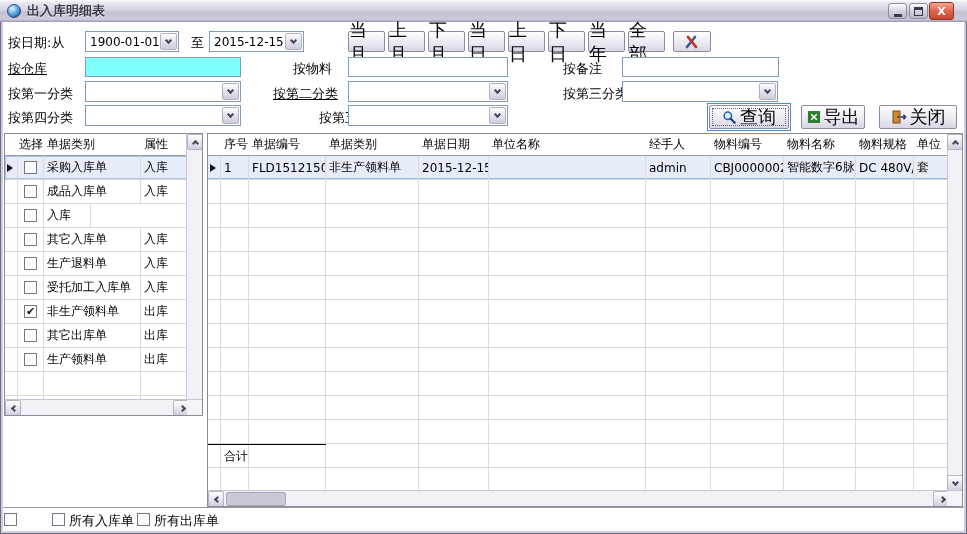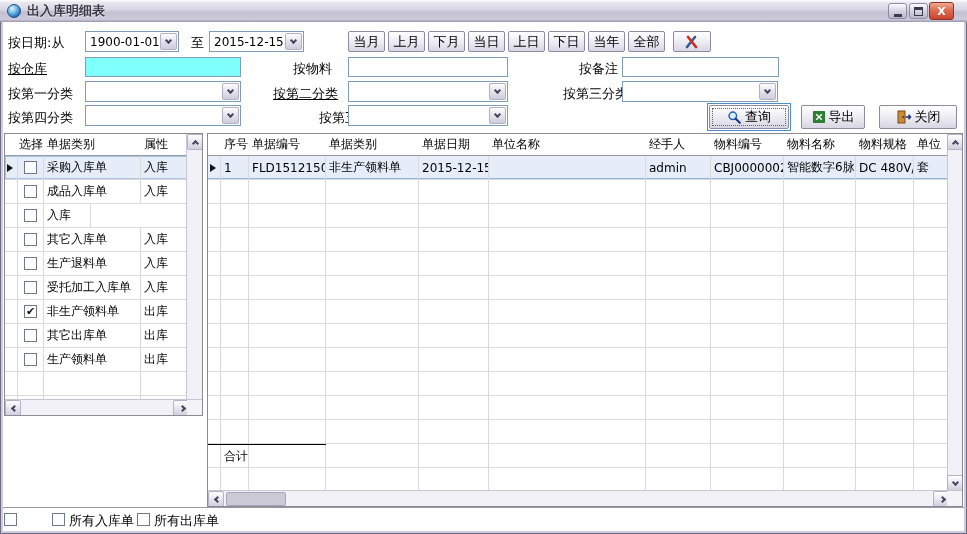--- a/index.html
+++ b/index.html
@@ -64,21 +64,21 @@
   .ch{ width:5px; height:5px; border-right:2px solid #45455a; border-bottom:2px solid #45455a; }
   .ch.down{ transform:rotate(45deg); margin-top:-2px; }
   .ch.up{ transform:rotate(-135deg); margin-top:2px; }
   .ch.left{ transform:rotate(135deg); margin-left:2px; }
   .ch.right{ transform:rotate(-45deg); margin-right:-2px; }
 
   .btn{
     position:absolute; height:21px; width:37px;
     border:1px solid #8e8aa0; border-radius:2px;
     background:linear-gradient(180deg,#ffffff,#eceaf2 55%,#d9d6e4);
-    font-size:13px; color:#000; display:flex; align-items:center; justify-content:center;
+    font-size:18px; color:#000; display:flex; align-items:center; justify-content:center;
     font-family:"DejaVu Sans", sans-serif;
   }
   .actbtn{ height:24px; gap:3px; }
   .query-frame{
     position:absolute; border:1px solid #4a8ecb; background:#fff; padding:1px;
   }
   .query-frame .btn{ position:relative; width:100%; height:100%; outline:1px dotted #666; outline-offset:-4px; }
 
   
   .grid{ position:absolute; background:#fff; border:1px solid #8b8b96; overflow:hidden; }
@@ -209,21 +209,21 @@
     <svg class="icon16" width="16" height="16" viewBox="0 0 16 16">
       <path d="M3 13 L11 3" stroke="#3a5a8c" stroke-width="2.6" stroke-linecap="round"></path>
       <path d="M4 3 L12 13" stroke="#cc2b22" stroke-width="2.6" stroke-linecap="round"></path>
     </svg>
   </div>
 
   <div class="flabel" style="left:8px; top:60px;text-decoration:underline;">按仓库</div>
   <input class="tbox cyan" style="left: 85px; top: 57px; width: 156px;" value="">
   <div class="flabel" style="left:273px; top:60px;margin-left:20px;">按物料</div>
   <input class="tbox" style="left: 348px; top: 57px; width: 160px;" value="">
-  <div class="flabel" style="left:563px; top:60px;margin-left:16px;">按备注</div>
+  <div class="flabel" style="left:563px; top:60px;">按备注</div>
   <input class="tbox" style="left: 622px; top: 57px; width: 157px;" value="">
 
   <div class="flabel" style="left:8px; top:85px;">按第一分类</div>
   <div class="combo" style="left:85px; top:81px; width:156px;">
     <span class="ctext"></span>
     <span class="cbtn">
         <span class="ch down"></span>
       </span>
   </div>
   <div class="flabel" style="left:273px; top:85px;text-decoration:underline;">按第二分类</div>

